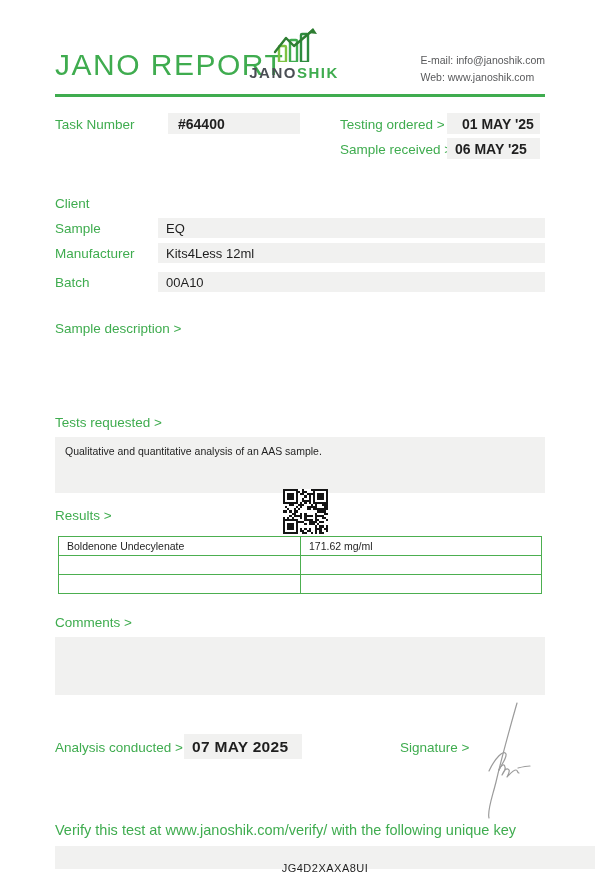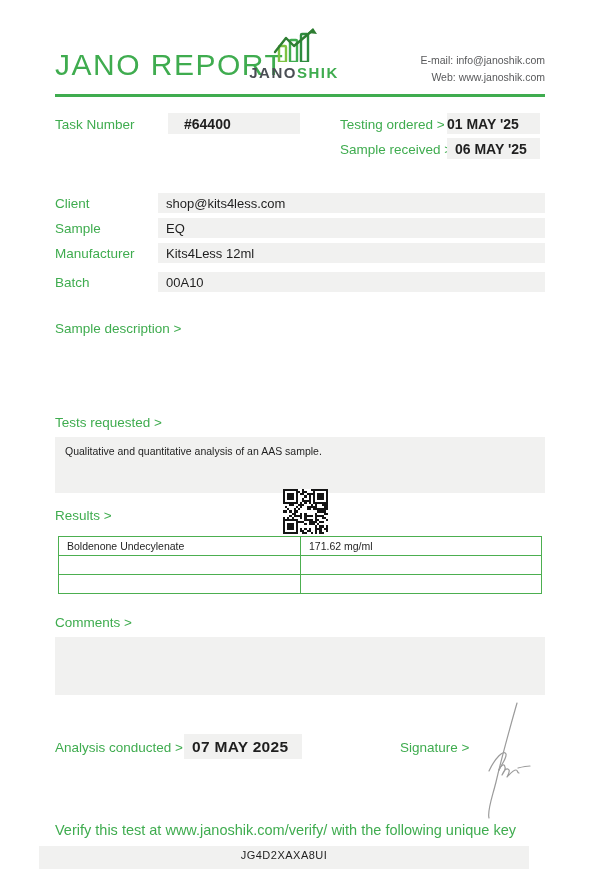--- a/index.html
+++ b/index.html
@@ -11,35 +11,35 @@
   .page{position:relative;width:600px;height:885px;background:#fff;overflow:hidden;
         font-family:"Liberation Sans",sans-serif;color:var(--dark)}
 
   
   .title{position:absolute;left:55px;top:48px;font-size:30px;font-weight:400;
          letter-spacing:1.5px;color:var(--green)}
   .logo{position:absolute;left:236px;top:28px;width:116px;text-align:center}
   .logo-icon{display:block;margin:0 auto 2px auto}
   .logo-text{font-size:15px;font-weight:bold;letter-spacing:1.5px;color:var(--logo_dark)}
   .logo-text .shik{color:var(--green)}
-  .contact{position:absolute;right:55px;top:52px;text-align:right;font-size:10.5px;
+  .contact{position:absolute;right:55px;top:52px;text-align:left;font-size:10.5px;
            color:var(--contact_gray);line-height:1.6}
   .rule{position:absolute;left:55px;top:94px;width:490px;height:3px;background:var(--green)}
 
   
   .glabel{color:var(--green);font-size:13.5px}
   .vbox{background:var(--box_gray);color:var(--dark)}
 
   
   .task-label{position:absolute;left:55px;top:117px}
   .task-value{position:absolute;left:168px;top:113px;width:132px;height:21px;
-              font-size:14px;font-weight:bold;padding:3px 0 0 16px}
+              font-size:14px;font-weight:bold;padding:3px 0 0 10px}
   .ordered-label{position:absolute;left:340px;top:117px}
   .ordered-value{position:absolute;left:447px;top:113px;width:93px;height:21px;
-                 font-size:14px;font-weight:bold;padding:3px 0 0 0}
+                 font-size:14px;font-weight:bold;padding:3px 0 0 15px}
   .received-label{position:absolute;left:340px;top:142px}
   .received-value{position:absolute;left:447px;top:138px;width:93px;height:21px;
                   font-size:14px;font-weight:bold;padding:3px 0 0 8px}
 
   
   .detail-row{position:absolute;left:55px;width:490px;height:20px;display:flex}
   .detail-row .glabel{flex:0 0 103px;padding-top:3px}
   .detail-row .vbox{flex:1;font-size:13px;padding:3px 0 0 8px}
   .dr0{top:193px}.dr1{top:218px}.dr2{top:243px}.dr3{top:272px}
 
@@ -65,23 +65,23 @@
 
   
   .analysis-label{position:absolute;left:55px;top:740px}
   .analysis-value{position:absolute;left:184px;top:734px;width:118px;height:25px;
                   font-size:15.5px;font-weight:bold;letter-spacing:.3px;padding:4px 0 0 8px}
   .sig-label{position:absolute;left:400px;top:740px}
   .signature{position:absolute;left:476px;top:700px}
 
   .verify{position:absolute;left:55px;top:822px;width:492px;font-size:14.5px;
           color:var(--green);white-space:nowrap}
-  .key-bar{position:absolute;left:39px;top:846px;width:490px;height:23px;
+  .key-bar{position:absolute;left:55px;top:846px;width:540px;height:23px;
            background:var(--box_gray);text-align:center;font-size:11px;
-           letter-spacing:.5px;padding-top:3px}
+           letter-spacing:.5px;padding-top:16px}
 </style>
 </head>
 <body>
 
 <div class="page">
 
   <h1 class="title">JANO REPORT</h1>
 
   <div class="logo">
     <svg class="logo-icon" width="54" height="34" viewBox="0 0 54 34">
@@ -105,21 +105,20 @@
   <div class="vbox task-value">#64400</div>
 
   <span class="glabel ordered-label">Testing ordered &gt;</span>
   <div class="vbox ordered-value">01 MAY '25</div>
 
   <span class="glabel received-label">Sample received &gt;</span>
   <div class="vbox received-value">06 MAY '25</div>
 
   <div class="detail-row dr0">
     <span class="glabel">Client</span>
-    <div class="vbox">shop@kits4less.com</div>
   </div>
   <div class="detail-row dr1">
     <span class="glabel">Sample</span>
     <div class="vbox">EQ</div>
   </div>
   <div class="detail-row dr2">
     <span class="glabel">Manufacturer</span>
     <div class="vbox">Kits4Less 12ml</div>
   </div>
   <div class="detail-row dr3">

